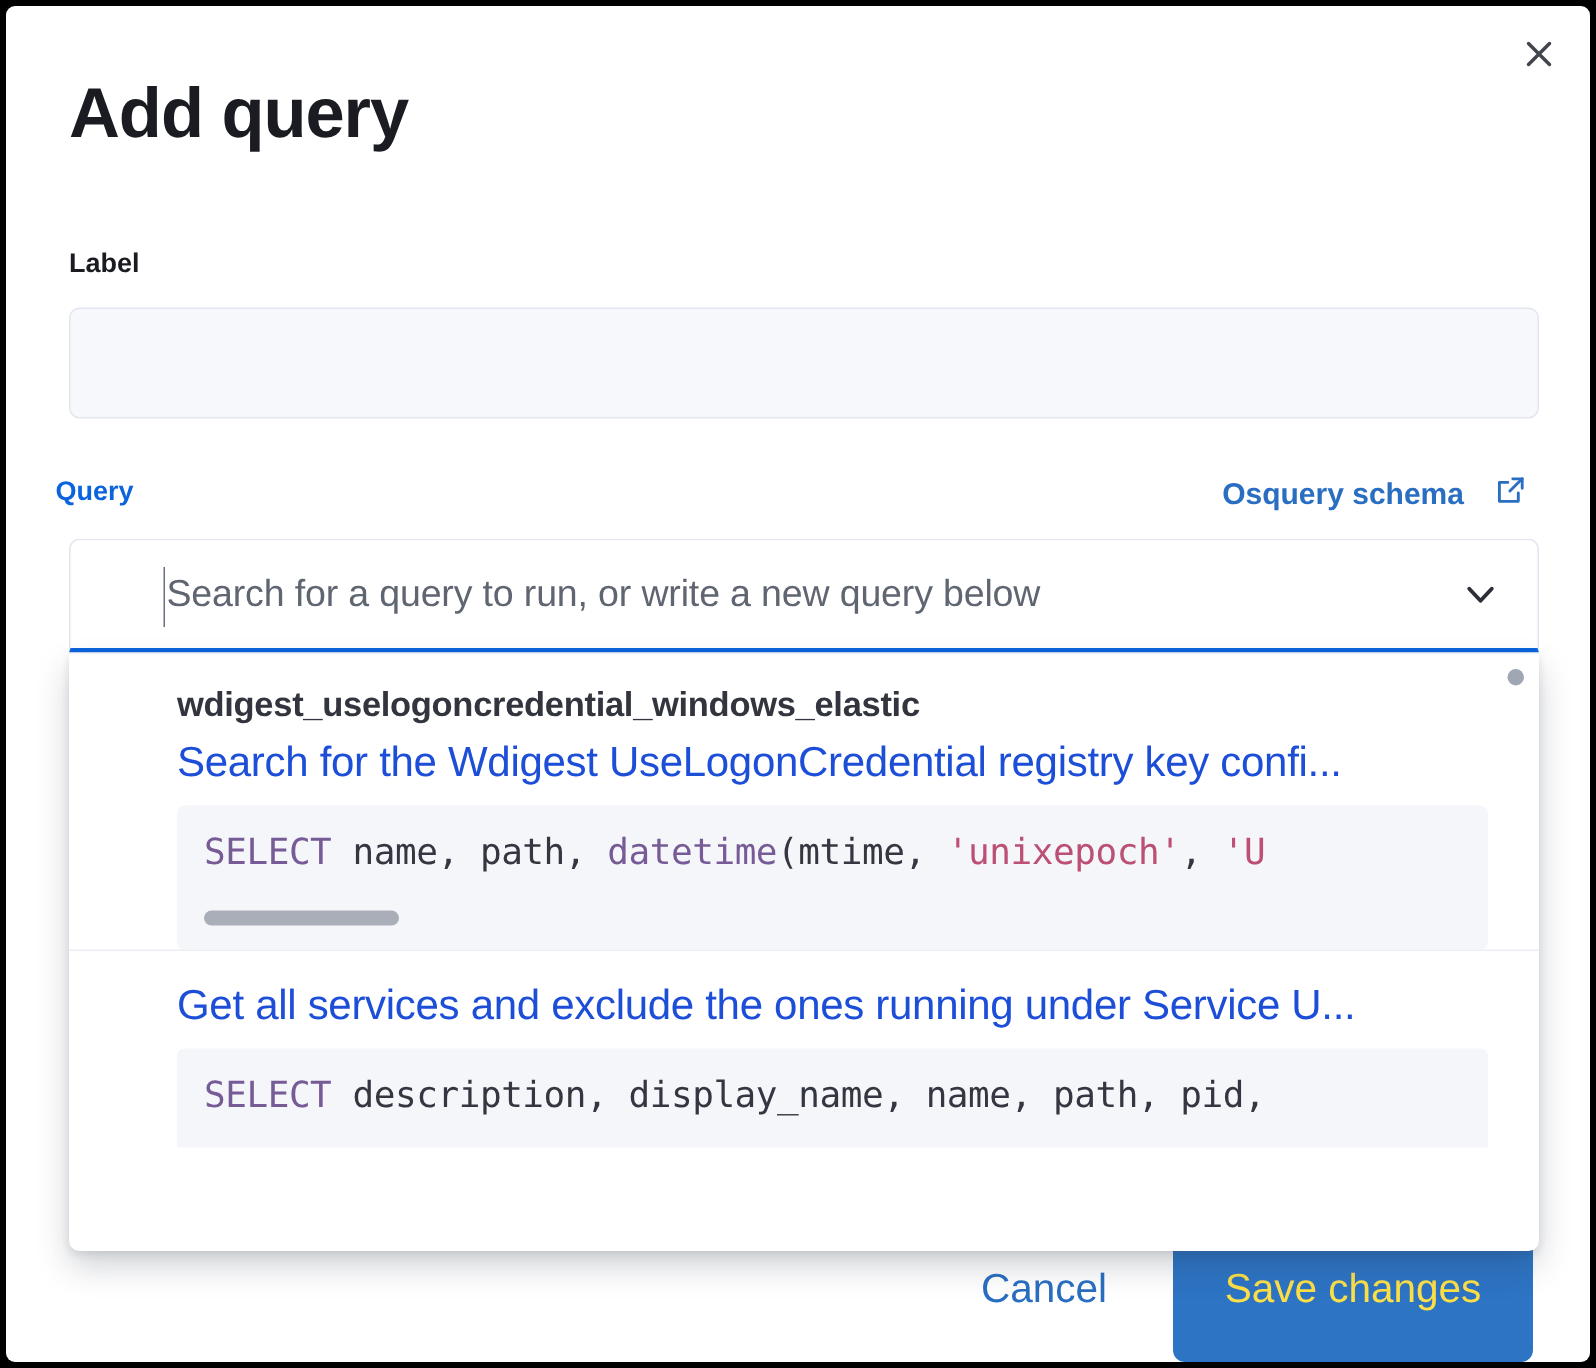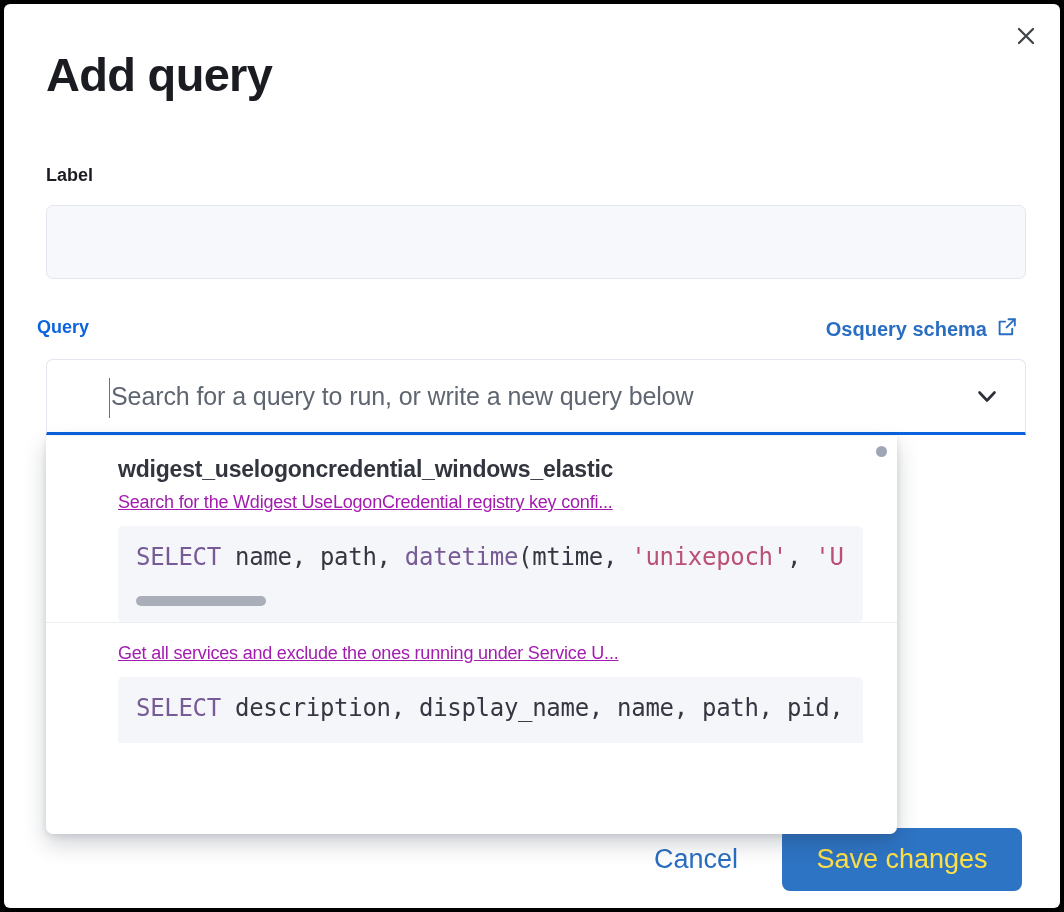--- a/index.html
+++ b/index.html
@@ -68,21 +68,21 @@
   .query-label {
     position: absolute;
     left: 33px; top: 313px;
     font-size: 18px;
     font-weight: 700;
     color: #0b64dd;
   }
   .schema-link {
     position: absolute;
     right: 42px; top: 312px;
-    display: flex; align-items: center; gap: 9px;
+    display: flex; align-items: center; gap: 20px;
     font-size: 20px;
     font-weight: 700;
     color: #2a6ec1;
     text-decoration: none;
     cursor: pointer;
   }
 
   
   .combo {
     position: absolute;
@@ -114,21 +114,20 @@
     display: flex; align-items: center; justify-content: center;
     cursor: pointer;
   }
 
   
   .footer {
     position: absolute;
     left: 0; right: 0; bottom: 0;
     height: 98px;
     display: flex;
-    align-items: center;
     justify-content: flex-end;
     gap: 28px;
     padding-right: 38px;
     margin-left: 38px;
   }
   .btn-cancel {
     background: transparent;
     border: none;
     color: #2a6ec1;
     font-family: "Liberation Sans", sans-serif;
@@ -147,21 +146,21 @@
     font-weight: 400;
     cursor: pointer;
     padding: 16px 26px;
     min-width: 240px;
   }
 
   
   .dropdown {
     position: absolute;
     left: 42px; top: 432px;
-    width: 851px; height: 398px;
+    width: 980px; height: 398px;
     background: #ffffff;
     border-radius: 0 0 7px 7px;
     box-shadow: 0 10px 22px rgba(40,48,70,0.22), 0 2px 6px rgba(40,48,70,0.12);
     overflow: hidden;
   }
   .dropdown-scrollthumb {
     position: absolute;
     right: 10px; top: 10px;
     width: 11px; height: 11px;
     border-radius: 6px;
@@ -175,27 +174,26 @@
   }
   .dd-item + .dd-item { border-top: 1px solid #eceef3; }
   .dd-title {
     font-size: 23px;
     font-weight: 700;
     color: #32353e;
     letter-spacing: -0.2px;
     margin-bottom: 9px;
   }
   .dd-desc {
-    font-size: 18px;
-    color: #a21caf;
+    font-size: 28px;
+    color: #1d4ed8;
     letter-spacing: -0.2px;
     margin-bottom: 13px;
     white-space: nowrap;
     overflow: hidden;
-    text-decoration: underline;
   }
   .dd-code {
     background: #f5f6fa;
     border-radius: 5px;
     padding: 16px 0 0 0;
     overflow: hidden;
     position: relative;
     height: 96px;
   }
   .dd-code pre {

